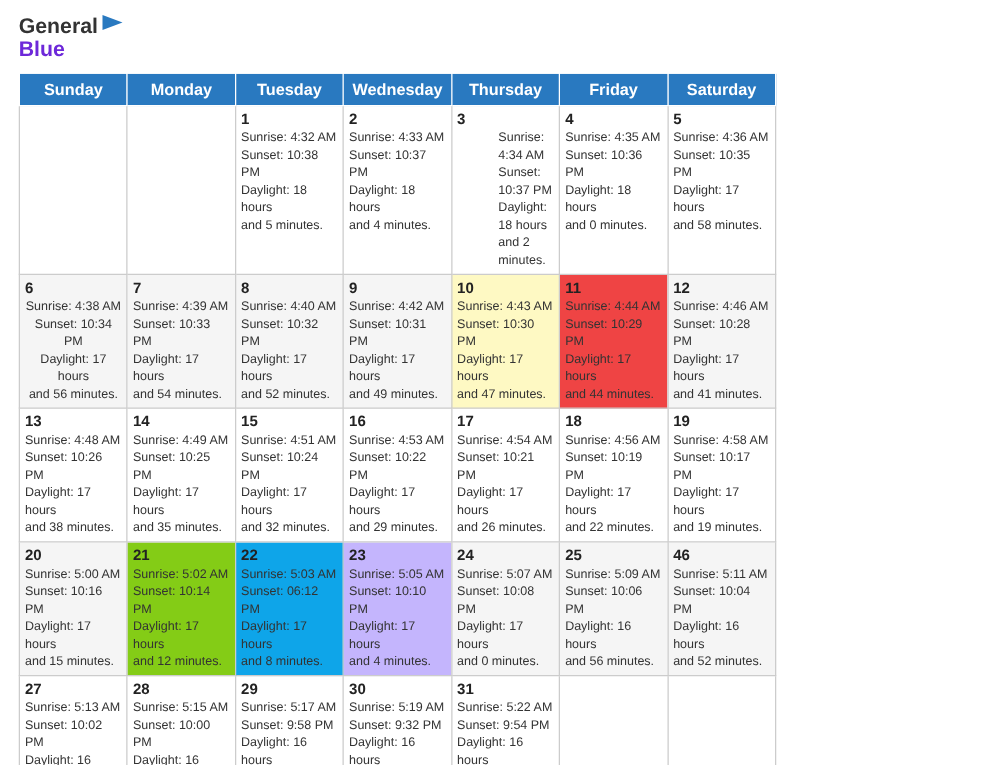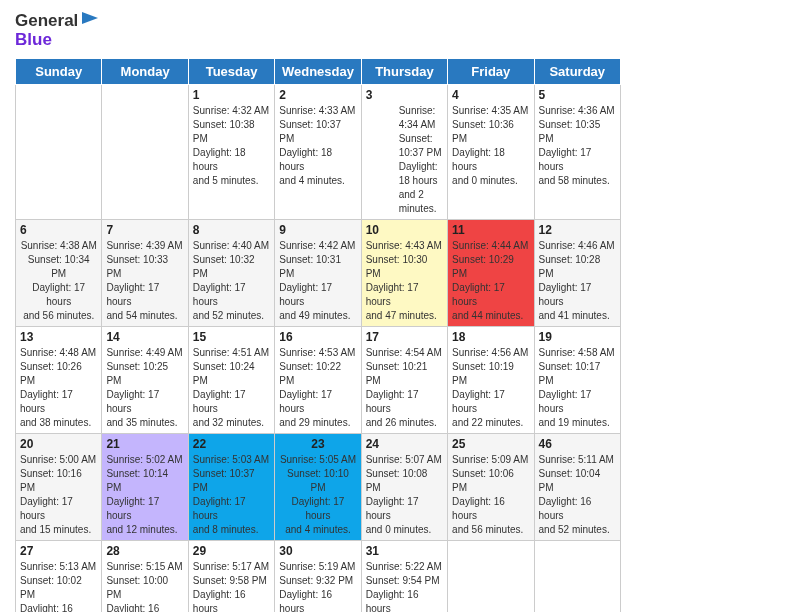--- a/index.html
+++ b/index.html
@@ -263,35 +263,35 @@
           </td>
         </tr>
         <tr>
           <td style="background: rgb(245, 245, 245);">
             <div class="day-number">20</div>
             <div class="day-info" style="white-space: pre-line;">Sunrise: 5:00 AM
 Sunset: 10:16 PM
 Daylight: 17 hours
 and 15 minutes.</div>
           </td>
-          <td style="background: #c4b5fd;">
+          <td style="background: #84cc16;">
             <div class="day-number">21</div>
             <div class="day-info" style="white-space: pre-line;">Sunrise: 5:02 AM
 Sunset: 10:14 PM
 Daylight: 17 hours
 and 12 minutes.</div>
           </td>
           <td style="background: #0ea5e9;">
             <div class="day-number">22</div>
             <div class="day-info" style="white-space: pre-line;">Sunrise: 5:03 AM
-Sunset: 10:37 PM
+Sunset: 06:12 PM
 Daylight: 17 hours
 and 8 minutes.</div>
           </td>
-          <td style="background: #0ea5e9; text-align: center;">
+          <td style="background: #c4b5fd;">
             <div class="day-number">23</div>
             <div class="day-info" style="white-space: pre-line;">Sunrise: 5:05 AM
 Sunset: 10:10 PM
 Daylight: 17 hours
 and 4 minutes.</div>
           </td>
           <td style="background: rgb(245, 245, 245);">
             <div class="day-number">24</div>
             <div class="day-info" style="white-space: pre-line;">Sunrise: 5:07 AM
 Sunset: 10:08 PM

